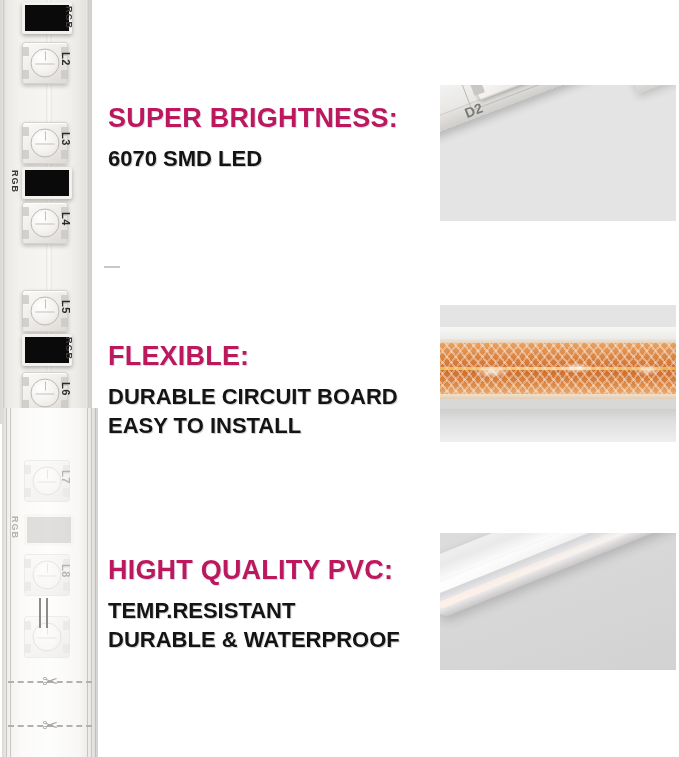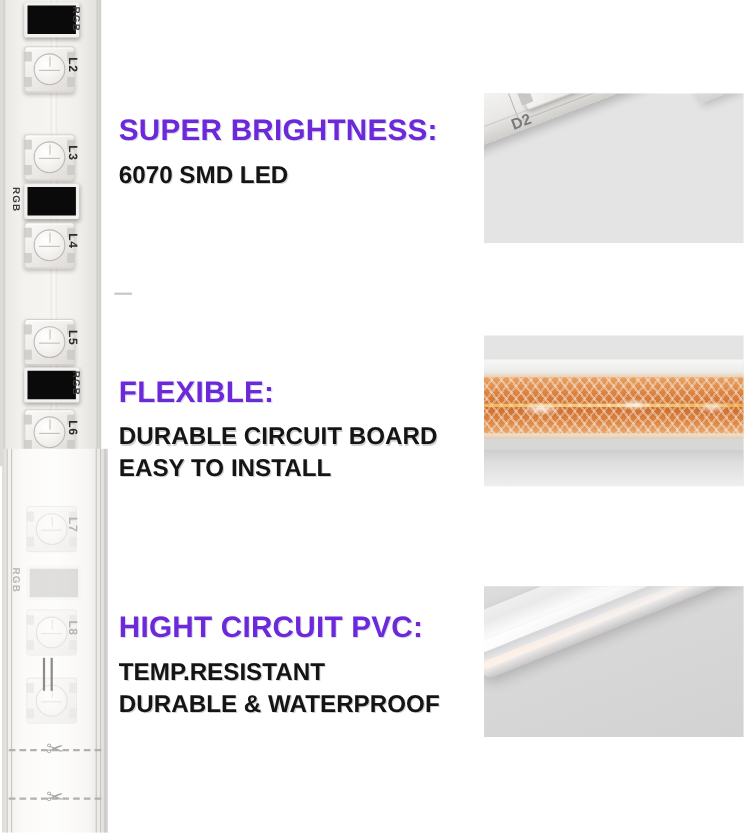--- a/index.html
+++ b/index.html
@@ -83,21 +83,21 @@
   
   .cut{position:absolute;left:6px;width:84px;height:24px;}
   .cut .dash{position:absolute;left:0;top:11px;width:84px;height:0;border-top:2px dashed #b3b1ae;}
   .cut .sc{position:absolute;left:34px;top:2px;width:22px;height:20px;color:#a8a6a3;font-size:19px;line-height:20px;}
 
   
   .block{position:absolute;left:108px;}
   .head{
     font-family:"Liberation Sans","DejaVu Sans",sans-serif;
     font-weight:700;font-size:27px;letter-spacing:.2px;line-height:1.05;
-    color:#6d28d9;white-space:nowrap;
+    color:#be185d;white-space:nowrap;
     text-shadow:1px 1px 0 rgba(120,140,200,.30);
   }
   .body{
     font-family:"Liberation Sans","DejaVu Sans",sans-serif;
     font-weight:700;font-size:22px;line-height:1.28;color:#141414;
     margin-top:13px;white-space:nowrap;
     text-shadow:1px 1px 0 rgba(0,0,0,.18);
   }
   .body div{white-space:nowrap;}
 
@@ -330,21 +330,21 @@
 
   <div class="block" style="top:342px;">
     <div class="head">FLEXIBLE:</div>
     <div class="body">
       <div>DURABLE CIRCUIT BOARD</div>
       <div>EASY TO INSTALL</div>
     </div>
   </div>
 
   <div class="block" style="top:556px;">
-    <div class="head">HIGHT CIRCUIT PVC:</div>
+    <div class="head">HIGHT QUALITY PVC:</div>
     <div class="body">
       <div>TEMP.RESISTANT</div>
       <div>DURABLE &amp; WATERPROOF</div>
     </div>
   </div>
 
   <div class="panel" id="panel-1">
     <div class="pcb2"></div>
     <div class="pcb">
       <span class="trace t2"></span>

